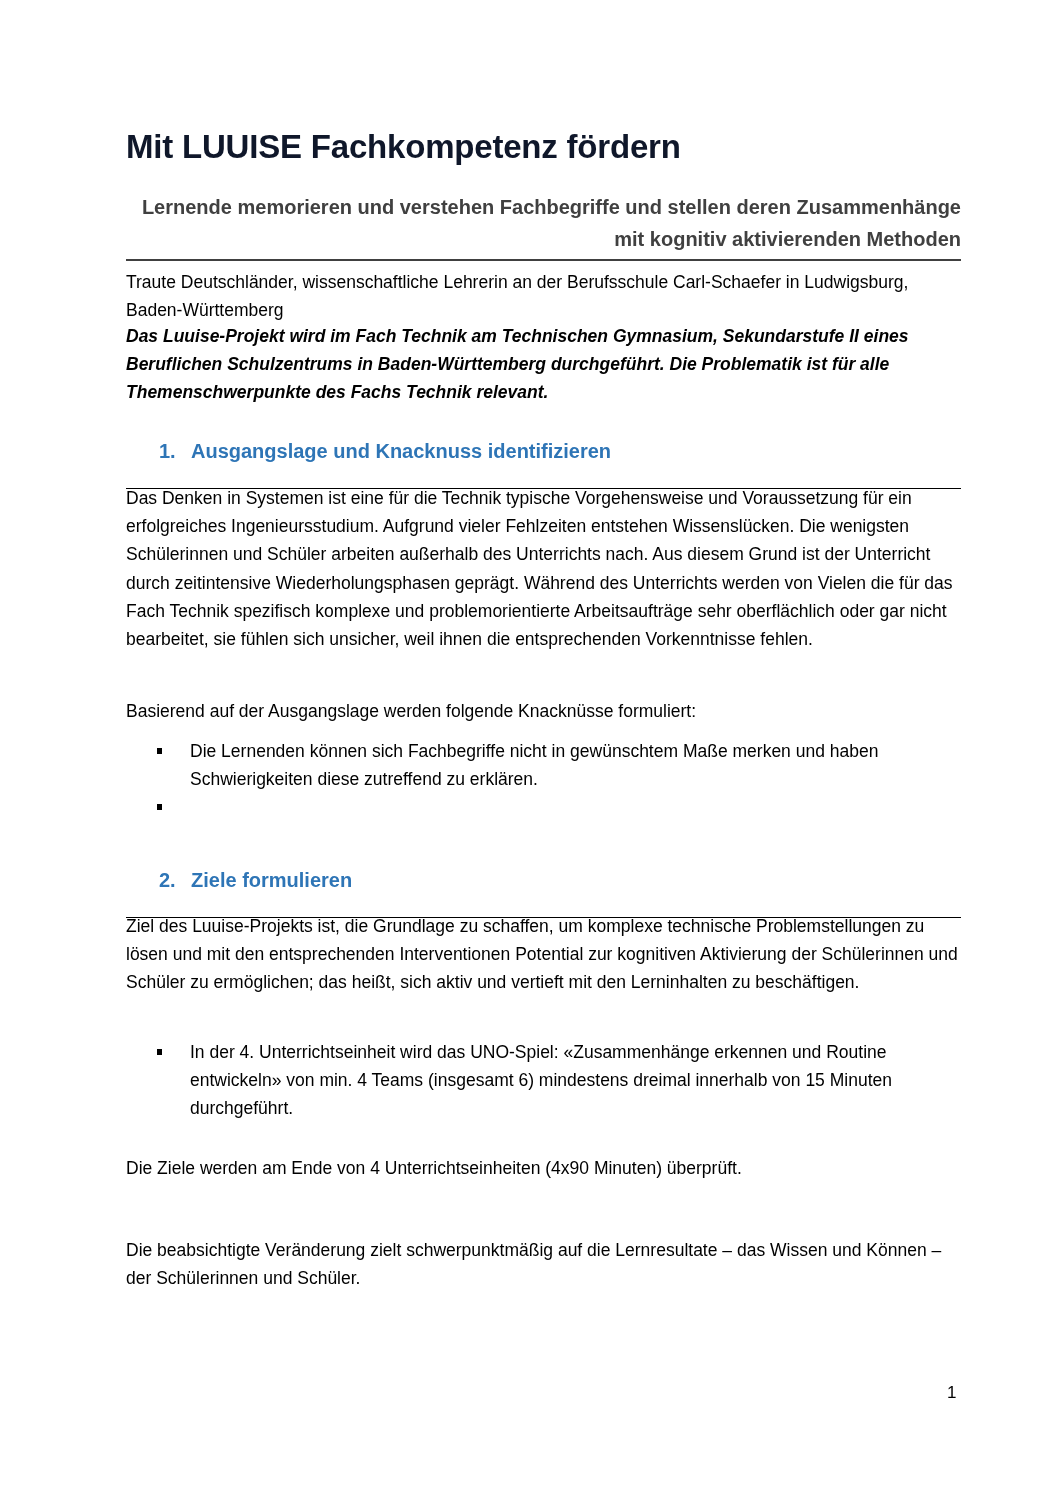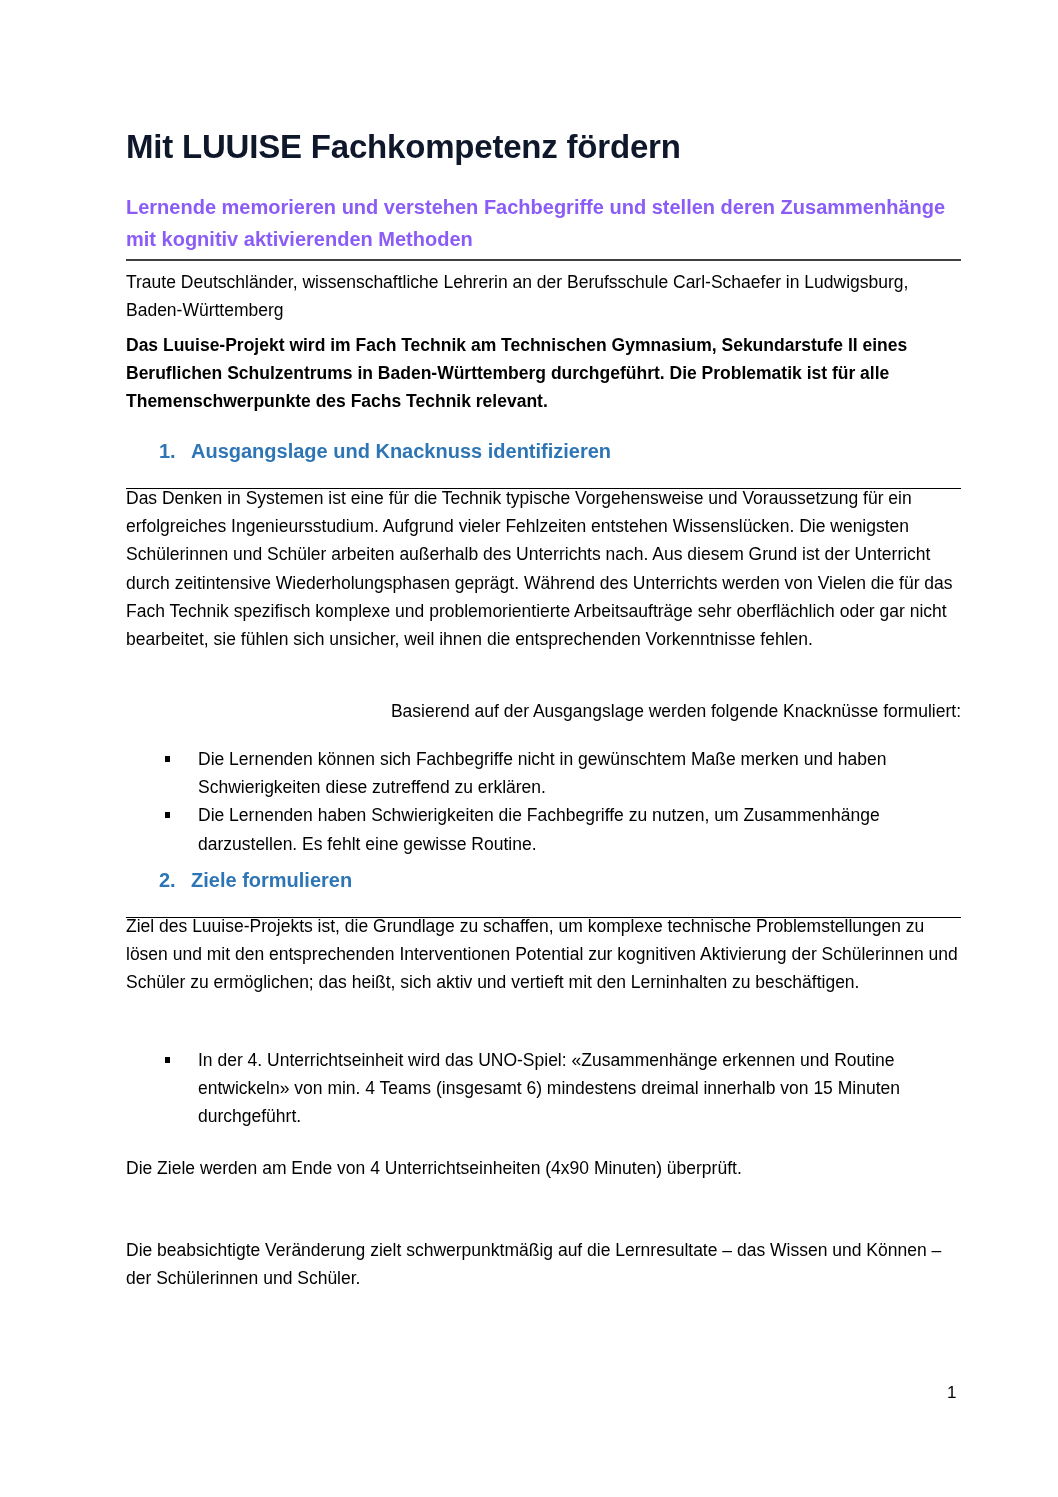--- a/index.html
+++ b/index.html
@@ -2,53 +2,53 @@
 <html><head>
 <meta charset="utf-8">
 <style>
   html, body { margin: 0; padding: 0; background: #ffffff; }
   body { width: 1058px; height: 1497px; position: relative; overflow: hidden;
          font-family: "Liberation Sans", sans-serif; color: #000; }
   .page { position: absolute; left: 126px; top: 0; width: 835px; }
   .title { position: absolute; top: 128px; left: 0; font-size: 33px; font-weight: bold;
            color: #0f172a; letter-spacing: -0.2px; white-space: nowrap; }
   .subtitle { position: absolute; top: 191px; left: 0; width: 835px; font-size: 20px; font-weight: bold;
-              color: #8b5cf6; line-height: 32px; padding-bottom: 4px; border-bottom: 2px solid #404040; }
+              color: #404040; line-height: 32px; padding-bottom: 4px; border-bottom: 2px solid #404040; text-align: right; }
   .p { position: absolute; left: 0; width: 835px; font-size: 17.5px; line-height: 28.2px; }
   .p.bold { font-weight: bold; }
   .h2 { position: absolute; left: 0; width: 835px; font-size: 20px; font-weight: bold; color: #2e75b6;
         padding-left: 33px; box-sizing: border-box; line-height: 28px; padding-bottom: 23px;
         border-bottom: 1.5px solid #000; }
   .h2 .num { display: inline-block; width: 32px; }
-  ul.bul { position: absolute; left: 0; width: 835px; margin: 8px; padding: 0; list-style: none;
+  ul.bul { position: absolute; left: 0; width: 835px; margin: 0; padding: 0; list-style: none;
            font-size: 17.5px; line-height: 28.2px; }
   ul.bul li { position: relative; padding-left: 64px; }
   ul.bul li .marker { position: absolute; left: 31px; top: 11px; width: 5px; height: 6px; background: #000; }
   .pagenum { position: absolute; left: 947px; top: 1383px; font-size: 17px; }
 </style>
 </head>
 <body>
 
 <div class="page">
   <div class="title">Mit LUUISE Fachkompetenz fördern</div>
   <div class="subtitle">Lernende memorieren und verstehen Fachbegriffe und stellen deren Zusammenhänge mit kognitiv aktivierenden Methoden</div>
 
   <div class="p" style="top:268px;">Traute Deutschländer, wissenschaftliche Lehrerin an der Berufsschule Carl-Schaefer in Ludwigsburg, Baden-Württemberg</div>
-  <div class="p bold" style="top:331px;">Das Luuise-Projekt wird im Fach Technik am Technischen Gymnasium, Sekundarstufe II eines Beruflichen Schulzentrums in Baden-Württemberg durchgeführt. Die Problematik ist für alle Themenschwerpunkte des Fachs Technik relevant.</div>
+  <div class="p bold" style="top:322px;font-style:italic;">Das Luuise-Projekt wird im Fach Technik am Technischen Gymnasium, Sekundarstufe II eines Beruflichen Schulzentrums in Baden-Württemberg durchgeführt. Die Problematik ist für alle Themenschwerpunkte des Fachs Technik relevant.</div>
 
   <div class="h2" style="top:437px;">
     <span class="num">1.</span><span>Ausgangslage und Knacknuss identifizieren</span>
   </div>
 
   <div class="p" style="top:484px;">Das Denken in Systemen ist eine für die Technik typische Vorgehensweise und Voraussetzung für ein erfolgreiches Ingenieursstudium. Aufgrund vieler Fehlzeiten entstehen Wissenslücken. Die wenigsten Schülerinnen und Schüler arbeiten außerhalb des Unterrichts nach. Aus diesem Grund ist der Unterricht durch zeitintensive Wiederholungsphasen geprägt. Während des Unterrichts werden von Vielen die für das Fach Technik spezifisch komplexe und problemorientierte Arbeitsaufträge sehr oberflächlich oder gar nicht bearbeitet, sie fühlen sich unsicher, weil ihnen die entsprechenden Vorkenntnisse fehlen.</div>
-  <div class="p" style="top:697px;text-align:right;">Basierend auf der Ausgangslage werden folgende Knacknüsse formuliert:</div>
+  <div class="p" style="top:697px;">Basierend auf der Ausgangslage werden folgende Knacknüsse formuliert:</div>
 
   <ul class="bul" style="top:737px;">
     <li><span class="marker"></span><span>Die Lernenden können sich Fachbegriffe nicht in gewünschtem Maße merken und haben Schwierigkeiten diese zutreffend zu erklären.</span></li>
-    <li><span class="marker"></span><span>Die Lernenden haben Schwierigkeiten die Fachbegriffe zu nutzen, um Zusammenhänge darzustellen. Es fehlt eine gewisse Routine.</span></li>
+    <li><span class="marker"></span></li>
   </ul>
 
   <div class="h2" style="top:866px;">
     <span class="num">2.</span><span>Ziele formulieren</span>
   </div>
 
   <div class="p" style="top:912px;">Ziel des Luuise-Projekts ist, die Grundlage zu schaffen, um komplexe technische Problemstellungen zu lösen und mit den entsprechenden Interventionen Potential zur kognitiven Aktivierung der Schülerinnen und Schüler zu ermöglichen; das heißt, sich aktiv und vertieft mit den Lerninhalten zu beschäftigen.</div>
 
   <ul class="bul" style="top:1038px;">
     <li><span class="marker"></span><span>In der 4. Unterrichtseinheit wird das UNO-Spiel: «Zusammenhänge erkennen und Routine entwickeln» von min. 4 Teams (insgesamt 6) mindestens dreimal innerhalb von 15 Minuten durchgeführt.</span></li>

